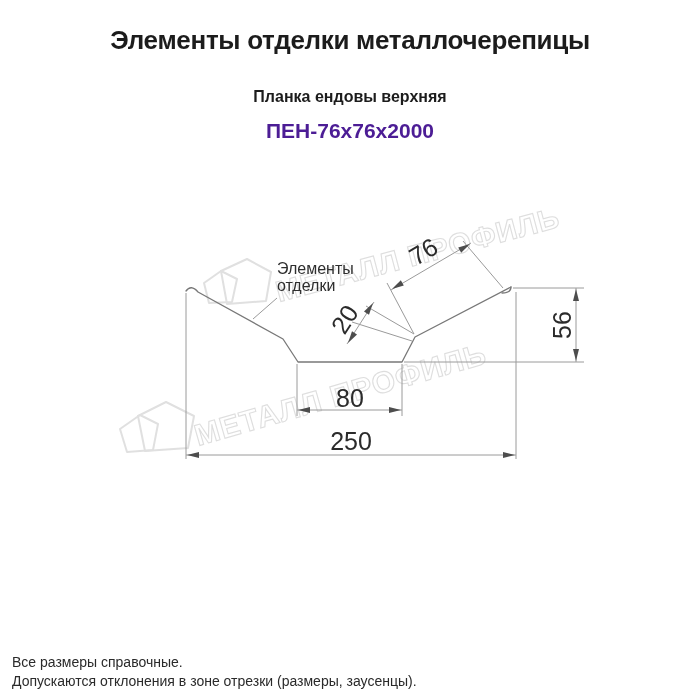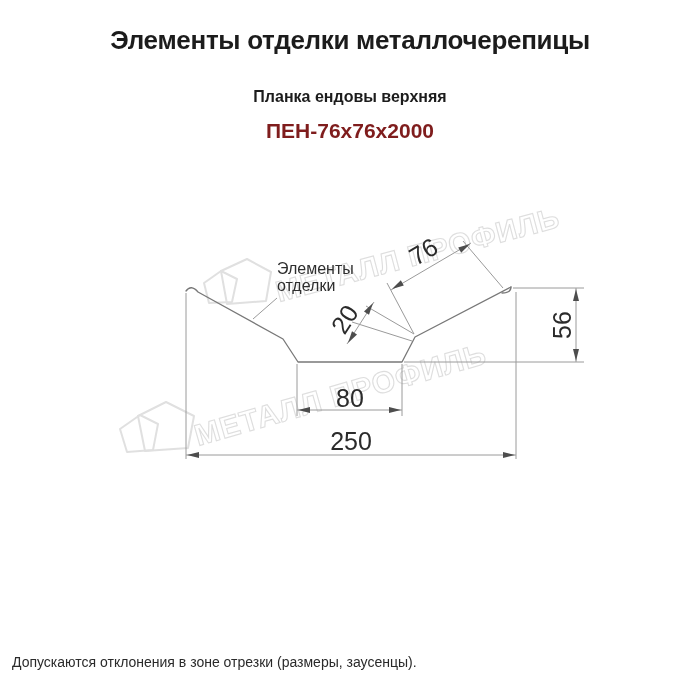--- a/index.html
+++ b/index.html
@@ -10,21 +10,21 @@
   .title{
     position:absolute;top:25px;left:0;width:700px;text-align:center;
     font-size:26px;font-weight:bold;letter-spacing:-0.3px;color:#1c1c1c;
   }
   .subtitle{
     position:absolute;top:88px;left:0;width:700px;text-align:center;
     font-size:16px;font-weight:bold;color:#1c1c1c;
   }
   .model{
     position:absolute;top:119px;left:0;width:700px;text-align:center;
-    font-size:21px;font-weight:bold;color:#7f1d1d;
+    font-size:21px;font-weight:bold;color:#4c1d95;
   }
   .drawing{position:absolute;left:0;top:0;width:700px;height:700px;}
   .face-label{
     position:absolute;left:277px;top:260px;font-size:16px;line-height:17px;color:#2e2e2e;
   }
   .notes{
     position:absolute;left:12px;top:653px;font-size:14px;line-height:19px;color:#2a2a2a;
   }
   
   .profile{fill:none;stroke:#787878;stroke-width:1.3;stroke-linejoin:round;stroke-linecap:round;}
@@ -98,16 +98,17 @@
     <text class="dimtext" x="428" y="259" transform="rotate(-31 428 259)">76</text>
     <text class="dimtext" x="352" y="324" transform="rotate(-57 352 324)">20</text>
   </svg>
 
   <div class="face-label">
     <div>Элементы</div>
     <div>отделки</div>
   </div>
 
   <div class="notes">
+    <div>Все размеры справочные.</div>
     <div>Допускаются отклонения в зоне отрезки (размеры, заусенцы).</div>
   </div>
 
 </div>
 
 </body></html>

